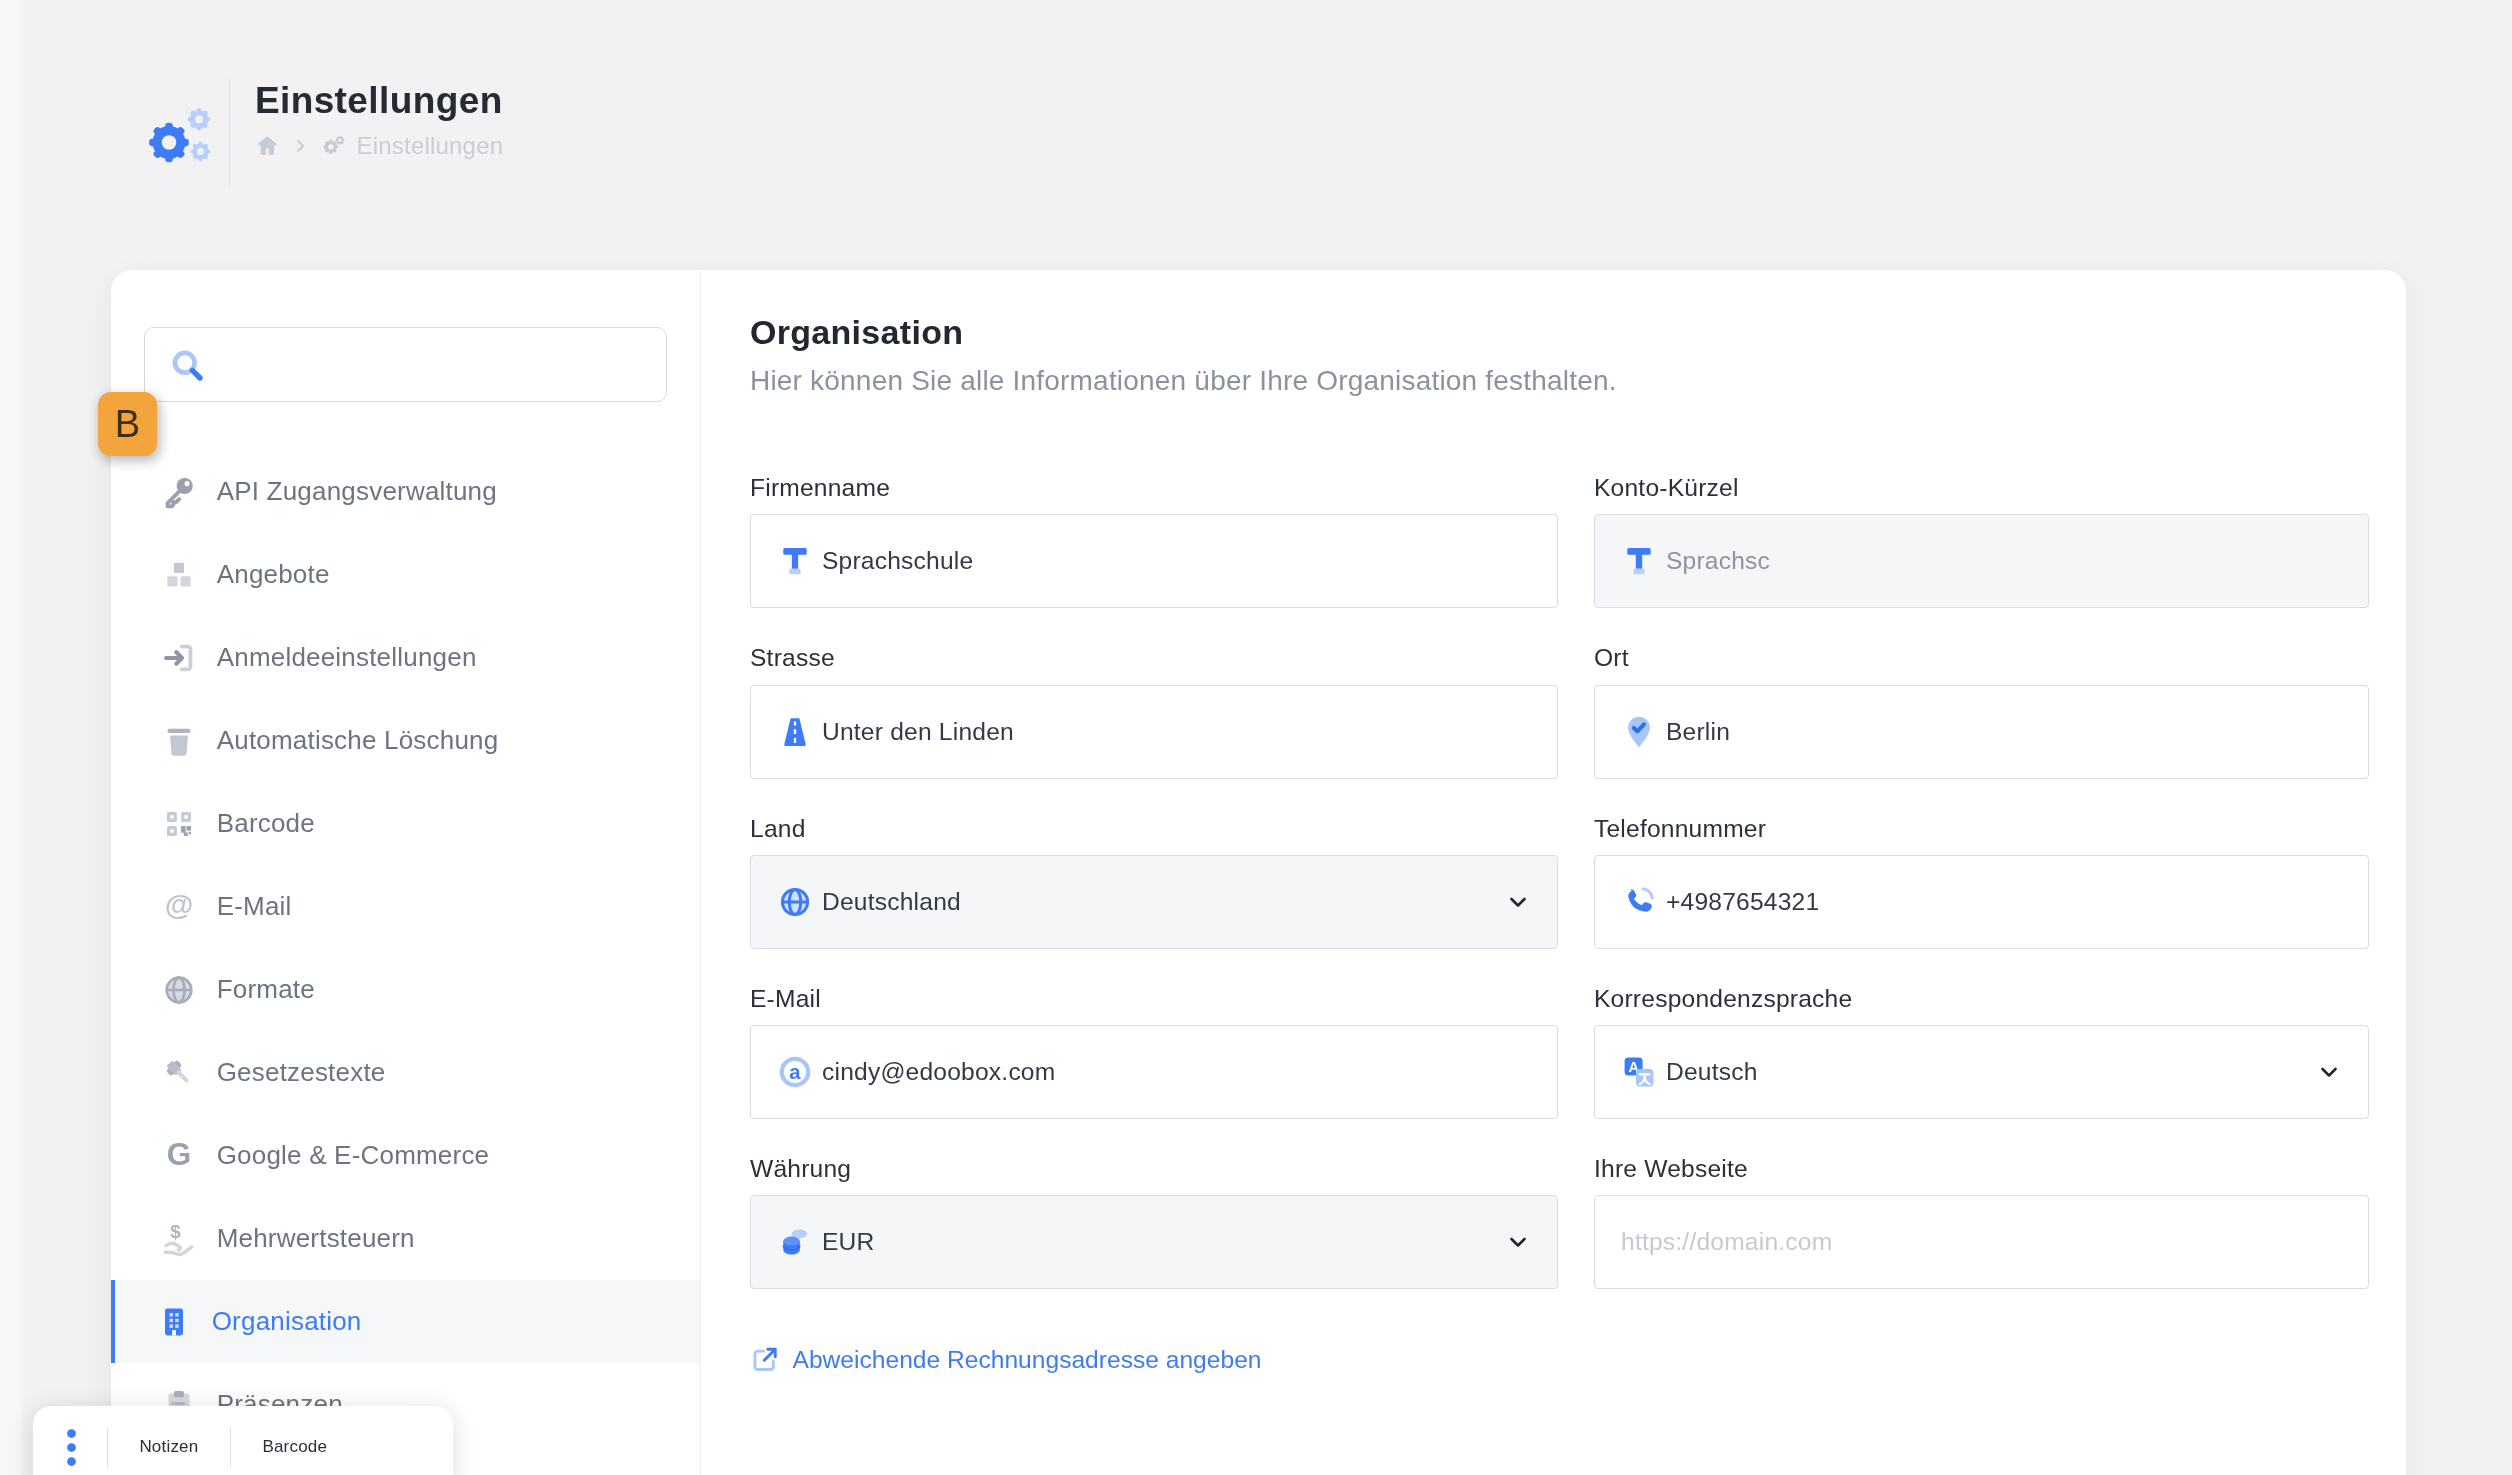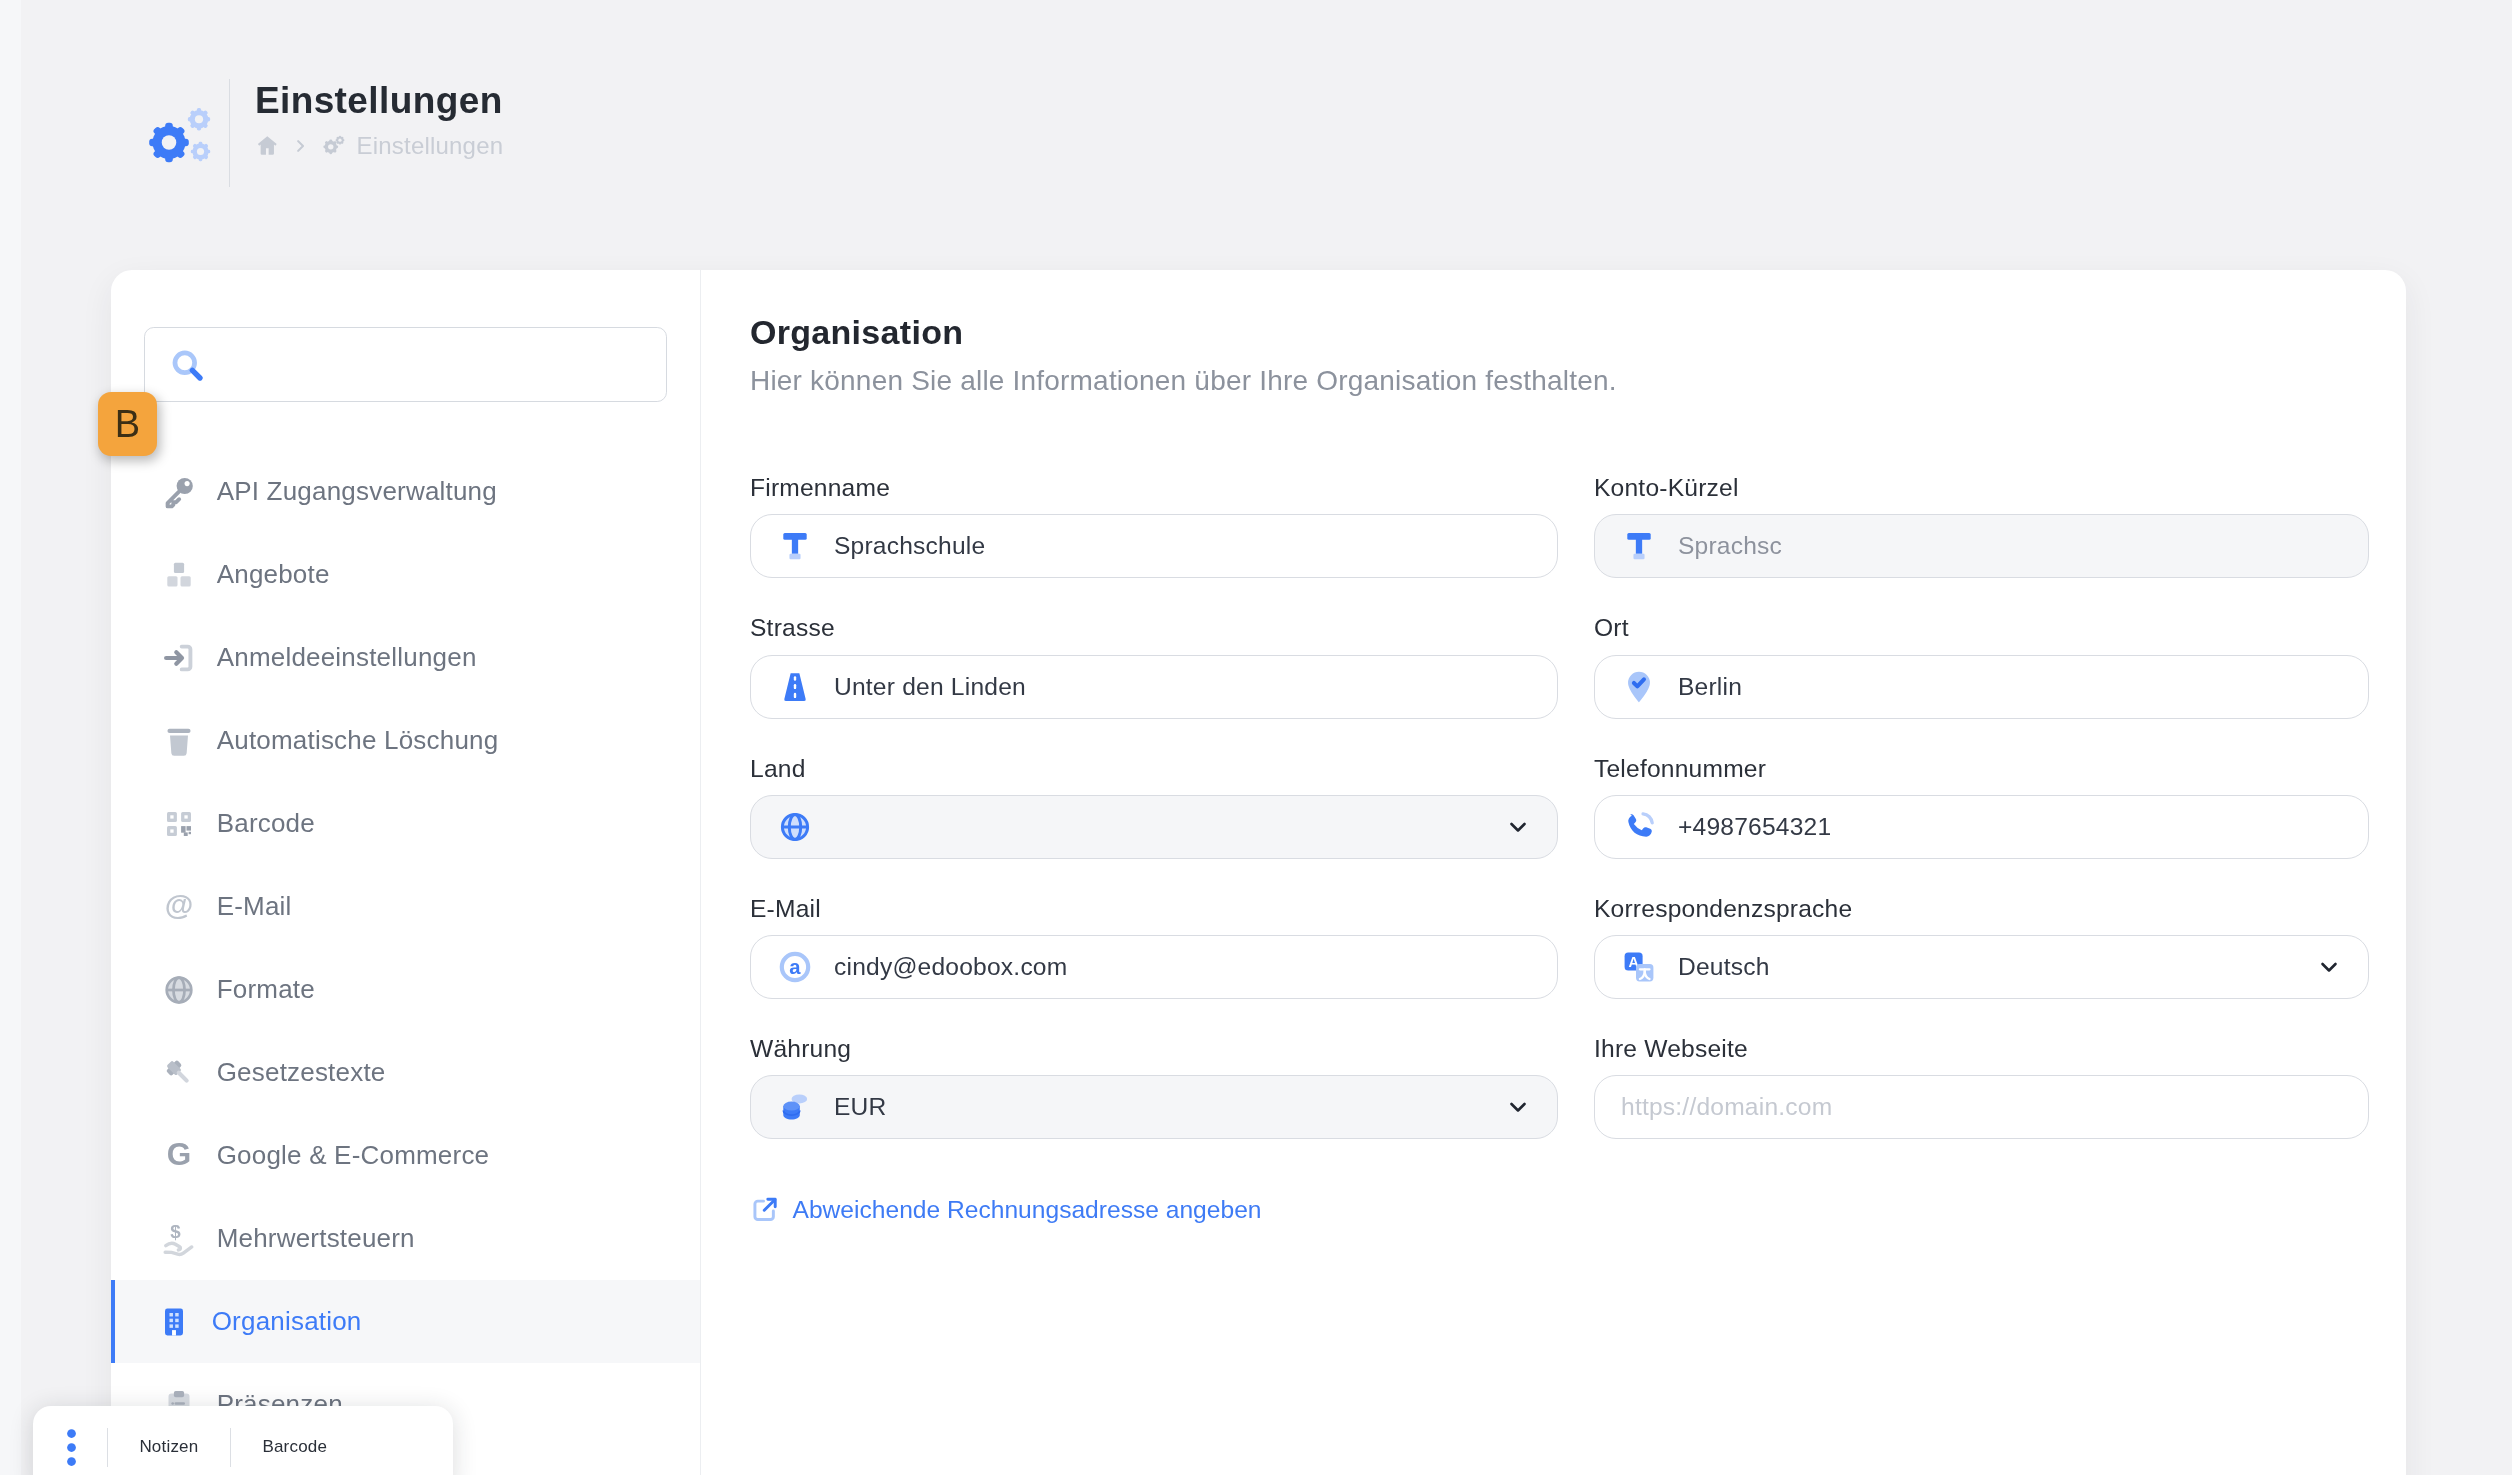--- a/index.html
+++ b/index.html
@@ -70,22 +70,22 @@
   .menu-item.active .m-label{color:var(--accent);font-weight:500;}
 
   
   .content{flex:1;padding:43px 36px 0 49px;}
   .section-title{font-size:34px;font-weight:600;color:#23272f;letter-spacing:0.3px;}
   .section-subtitle{font-size:28px;color:#8c929d;margin-top:13px;letter-spacing:0.2px;}
   .form{margin-top:77px;display:grid;grid-template-columns:808px 775px;column-gap:36px;}
   .field{margin-bottom:36px;}
   .field .f-label{display:block;font-size:24.6px;font-weight:500;color:#2b3039;margin-bottom:12.3px;letter-spacing:0.2px;}
   .box{
-    height:64px;border:1.6px solid var(--border);border-radius:22px;background:#fff;
-    display:flex;align-items:center;padding:0 26px;gap:21px;
+    height:94px;border:1.6px solid var(--border);border-radius:4px;background:#fff;
+    display:flex;align-items:center;padding:0 26px;gap:9px;
   }
   .box.muted{background:var(--muted-bg);}
   .box .f-icon{width:36px;height:36px;flex-shrink:0;}
   .box .f-icon svg{width:36px;height:36px;display:block;}
   .box input{
     flex:1;border:none;outline:none;background:transparent;min-width:0;
     font-size:24.6px;color:#333945;font-family:inherit;letter-spacing:0.2px;
   }
   .box input::placeholder{color:#c5c9d1;}
   .box input.muted-text{color:#8d929d;}
@@ -407,20 +407,21 @@
         <div class="field">
           <label class="f-label">Land</label>
           <div class="box muted">
             <span class="f-icon">
               <svg viewBox="0 0 24 24" fill="none">
                 <circle cx="12" cy="12" r="8.4" fill="#cfdefc" stroke="#3d7bf7" stroke-width="2"></circle>
                 <ellipse cx="12" cy="12" rx="3.8" ry="8.4" stroke="#3d7bf7" stroke-width="2"></ellipse>
                 <path d="M3.6 12h16.8" stroke="#3d7bf7" stroke-width="2"></path>
               </svg>
             </span>
+            <span class="sel-value">Deutschland</span>
             <span class="chev">
               <svg viewBox="0 0 24 24" fill="none">
                 <path d="M6 9.2l6 6 6-6" stroke="#202530" stroke-width="2.4" stroke-linecap="round" stroke-linejoin="round"></path>
               </svg>
             </span>
           </div>
         </div>
         <div class="field">
           <label class="f-label">Telefonnummer</label>
           <div class="box">

